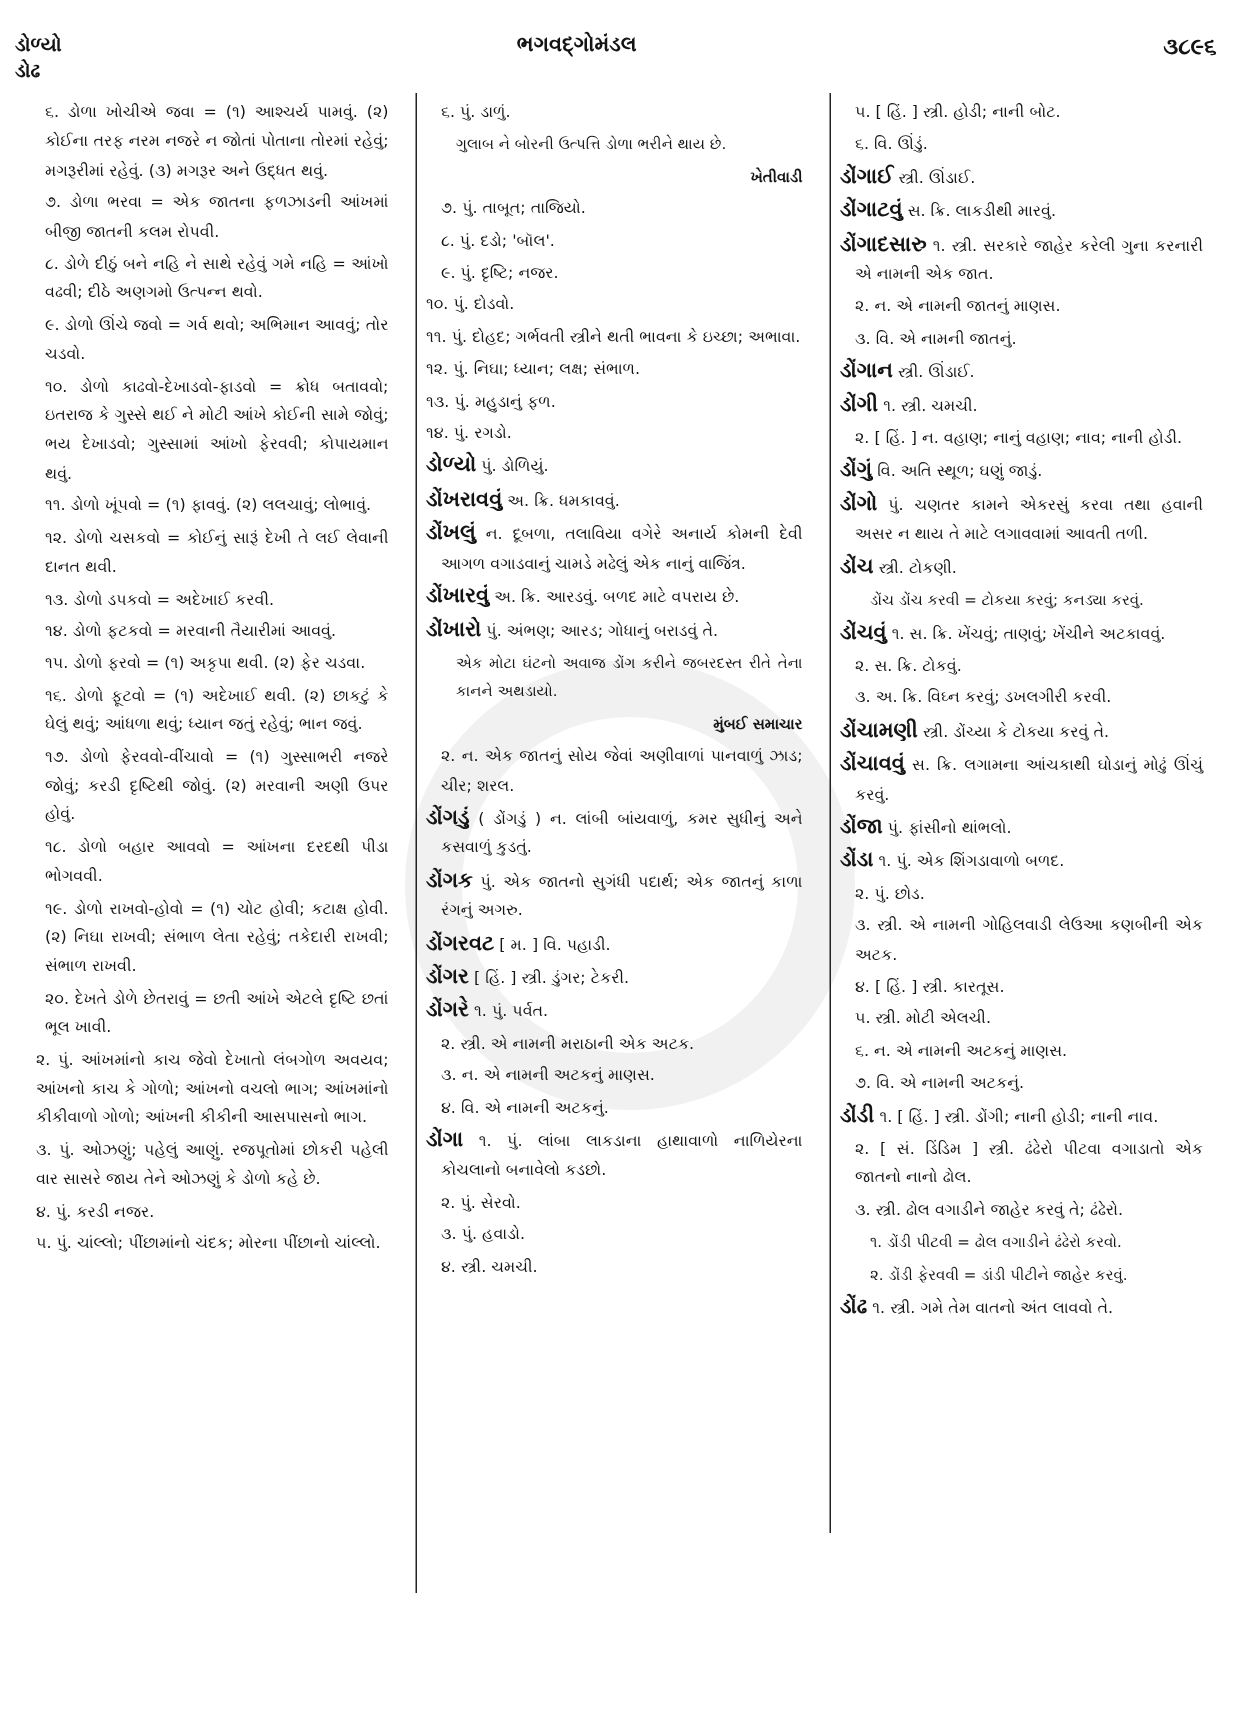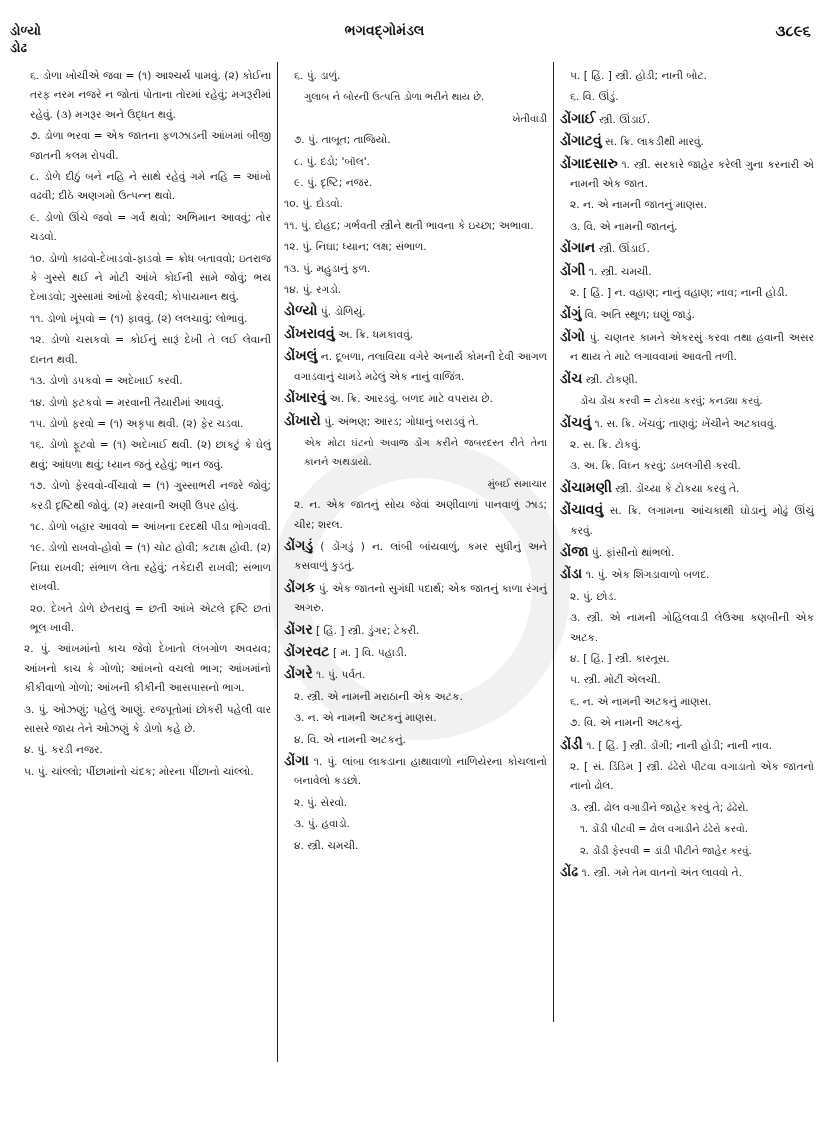--- a/index.html
+++ b/index.html
@@ -9,31 +9,31 @@
   }
   .watermark {
     position: absolute; left: 270px; top: 440px; width: 300px; height: 300px;
     border-radius: 50%; border: 38px solid #f1f1f1; box-sizing: border-box; z-index: 0;
   }
   .header { position: absolute; top: 18px; left: 0; width: 825px; height: 50px; z-index: 1; }
   .guide { position: absolute; left: 10px; top: 4px; font-size: 13px; font-weight: bold; line-height: 17px; }
   .title { position: absolute; left: 0; width: 769px; top: 4px; text-align: center; font-size: 14px; font-weight: bold; }
   .pageno { position: absolute; right: 14px; top: 4px; font-size: 15px; font-weight: bold; }
   .columns { position: absolute; top: 62px; left: 8px; width: 812px; height: 1060px; display: flex; z-index: 1; }
-  .col { box-sizing: border-box; padding: 4px 6px 0 6px; font-size: 10.6px; line-height: 19.4px; }
+  .col { box-sizing: border-box; padding: 4px 18px 0 6px; font-size: 10.6px; line-height: 19.4px; }
   .col1 { width: 270px; border-right: 1.5px solid #222; height: 1000px; }
   .col2 { width: 276px; border-right: 1.5px solid #222; height: 960px; }
   .col3 { width: 266px; }
   .e { margin: 0 0 2px 0; text-align: justify; }
   .indent { padding-left: 16px; }
   .hang { padding-left: 10px; text-indent: -10px; }
   .sub { padding-left: 10px; }
   .hw { font-weight: bold; font-size: 14px; }
   .quote { padding-left: 20px; font-size: 10px; }
-  .src { text-align: right; font-size: 10px; }
+  .src { text-align: right; font-size: 10px; font-weight: bold; }
 </style>
 </head>
 <body>
 
 <div class="watermark"></div>
 
 <div class="header">
   <div class="guide">
     <div>ડોળ્યો</div>
     <div>ડોઢ</div>
@@ -79,22 +79,22 @@
       <div class="e hang"><span class="hw">ડોળ્યો</span><span> પું. ડોળિયું.</span></div>
       <div class="e hang"><span class="hw">ડોંખરાવવું</span><span> અ. ક્રિ. ધમકાવવું.</span></div>
       <div class="e hang"><span class="hw">ડોંખલું</span><span> ન. દૂબળા, તલાવિયા વગેરે અનાર્ય કોમની દેવી આગળ વગાડવાનું ચામડે મઢેલું એક નાનું વાજિંત્ર.</span></div>
       <div class="e hang"><span class="hw">ડોંખારવું</span><span> અ. ક્રિ. આરડવું. બળદ માટે વપરાય છે.</span></div>
       <div class="e hang"><span class="hw">ડોંખારો</span><span> પું. અંભણ; આરડ; ગોધાનું બરાડવું તે.</span></div>
       <div class="e quote">એક મોટા ઘંટનો અવાજ ડોંગ કરીને જબરદસ્ત રીતે તેના કાનને અથડાયો.</div>
       <div class="e src">મુંબઈ સમાચાર</div>
       <div class="e sub">૨. ન. એક જાતનું સોય જેવાં અણીવાળાં પાનવાળું ઝાડ; ચીર; શરલ.</div>
       <div class="e hang"><span class="hw">ડોંગડું</span><span> ( ડોંગડું ) ન. લાંબી બાંયવાળું, કમર સુધીનું અને કસવાળું કુડતું.</span></div>
       <div class="e hang"><span class="hw">ડોંગક</span><span> પું. એક જાતનો સુગંધી પદાર્થ; એક જાતનું કાળા રંગનું અગરુ.</span></div>
+      <div class="e hang"><span class="hw">ડોંગરવટ</span><span> [ મ. ] વિ. પહાડી.</span></div>
       <div class="e hang"><span class="hw">ડોંગર</span><span> [ હિં. ] સ્ત્રી. ડુંગર; ટેકરી.</span></div>
-      <div class="e hang"><span class="hw">ડોંગરવટ</span><span> [ મ. ] વિ. પહાડી.</span></div>
       <div class="e hang"><span class="hw">ડોંગરે</span><span> ૧. પું. પર્વત.</span></div>
       <div class="e sub">૨. સ્ત્રી. એ નામની મરાઠાની એક અટક.</div>
       <div class="e sub">૩. ન. એ નામની અટકનું માણસ.</div>
       <div class="e sub">૪. વિ. એ નામની અટકનું.</div>
       <div class="e hang"><span class="hw">ડોંગા</span><span> ૧. પું. લાંબા લાકડાના હાથાવાળો નાળિયેરના કોચલાનો બનાવેલો કડછો.</span></div>
       <div class="e sub">૨. પું. સેરવો.</div>
       <div class="e sub">૩. પું. હવાડો.</div>
       <div class="e sub">૪. સ્ત્રી. ચમચી.</div>
     </div>
   <div class="col col3">

